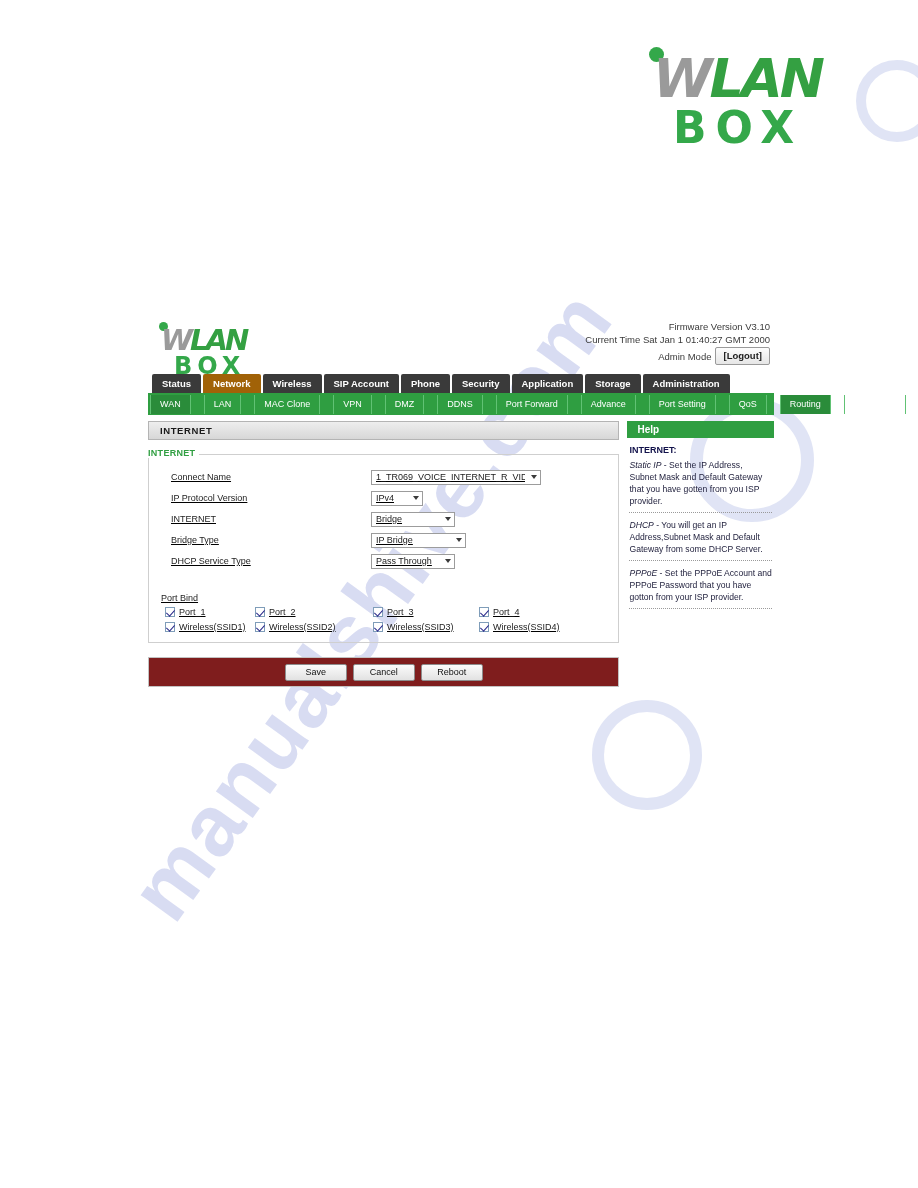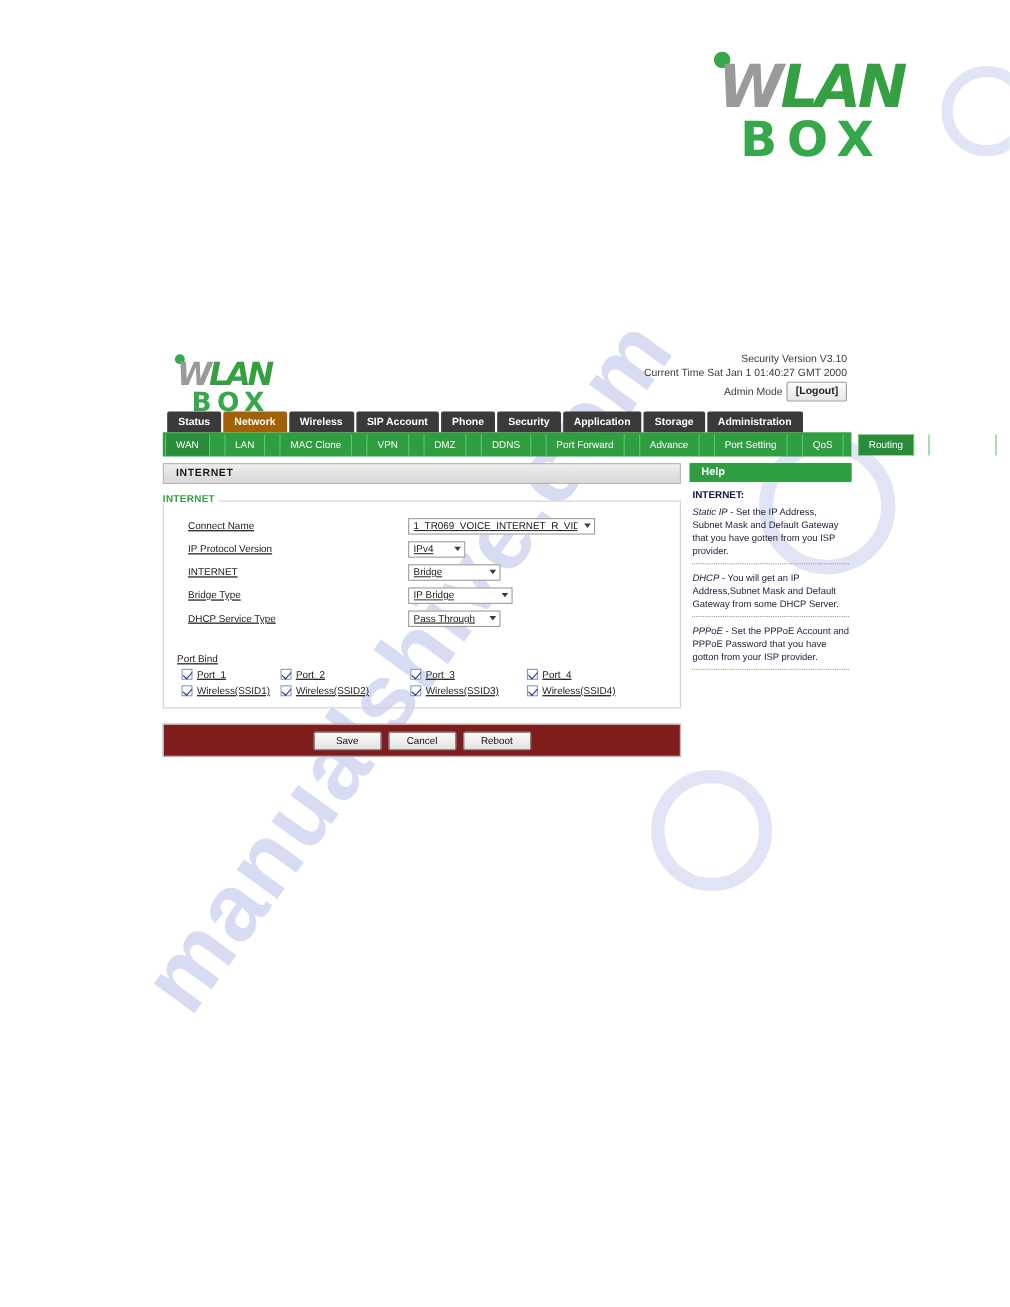--- a/index.html
+++ b/index.html
@@ -400,21 +400,21 @@
 
 <div class="ui">
 
   <div class="ui-head">
     <div class="brand-small">
       <div class="dot"></div>
       <div class="logo-wlan"><span>W</span><span class="g">LAN</span></div>
       <div class="logo-box">BOX</div>
     </div>
     <div class="head-info">
-      <div>Security Version V3.10</div>
+      <div>Firmware Version V3.10</div>
       <div>Current Time Sat Jan 1 01:40:27 GMT 2000</div>
       <div class="admin-row">
         <span>Admin Mode</span>
         <span class="logout-btn">[Logout]</span>
       </div>
     </div>
   </div>
 
   <div class="tabs-main" id="main-tabs">
       <div class="tab">Status</div>

